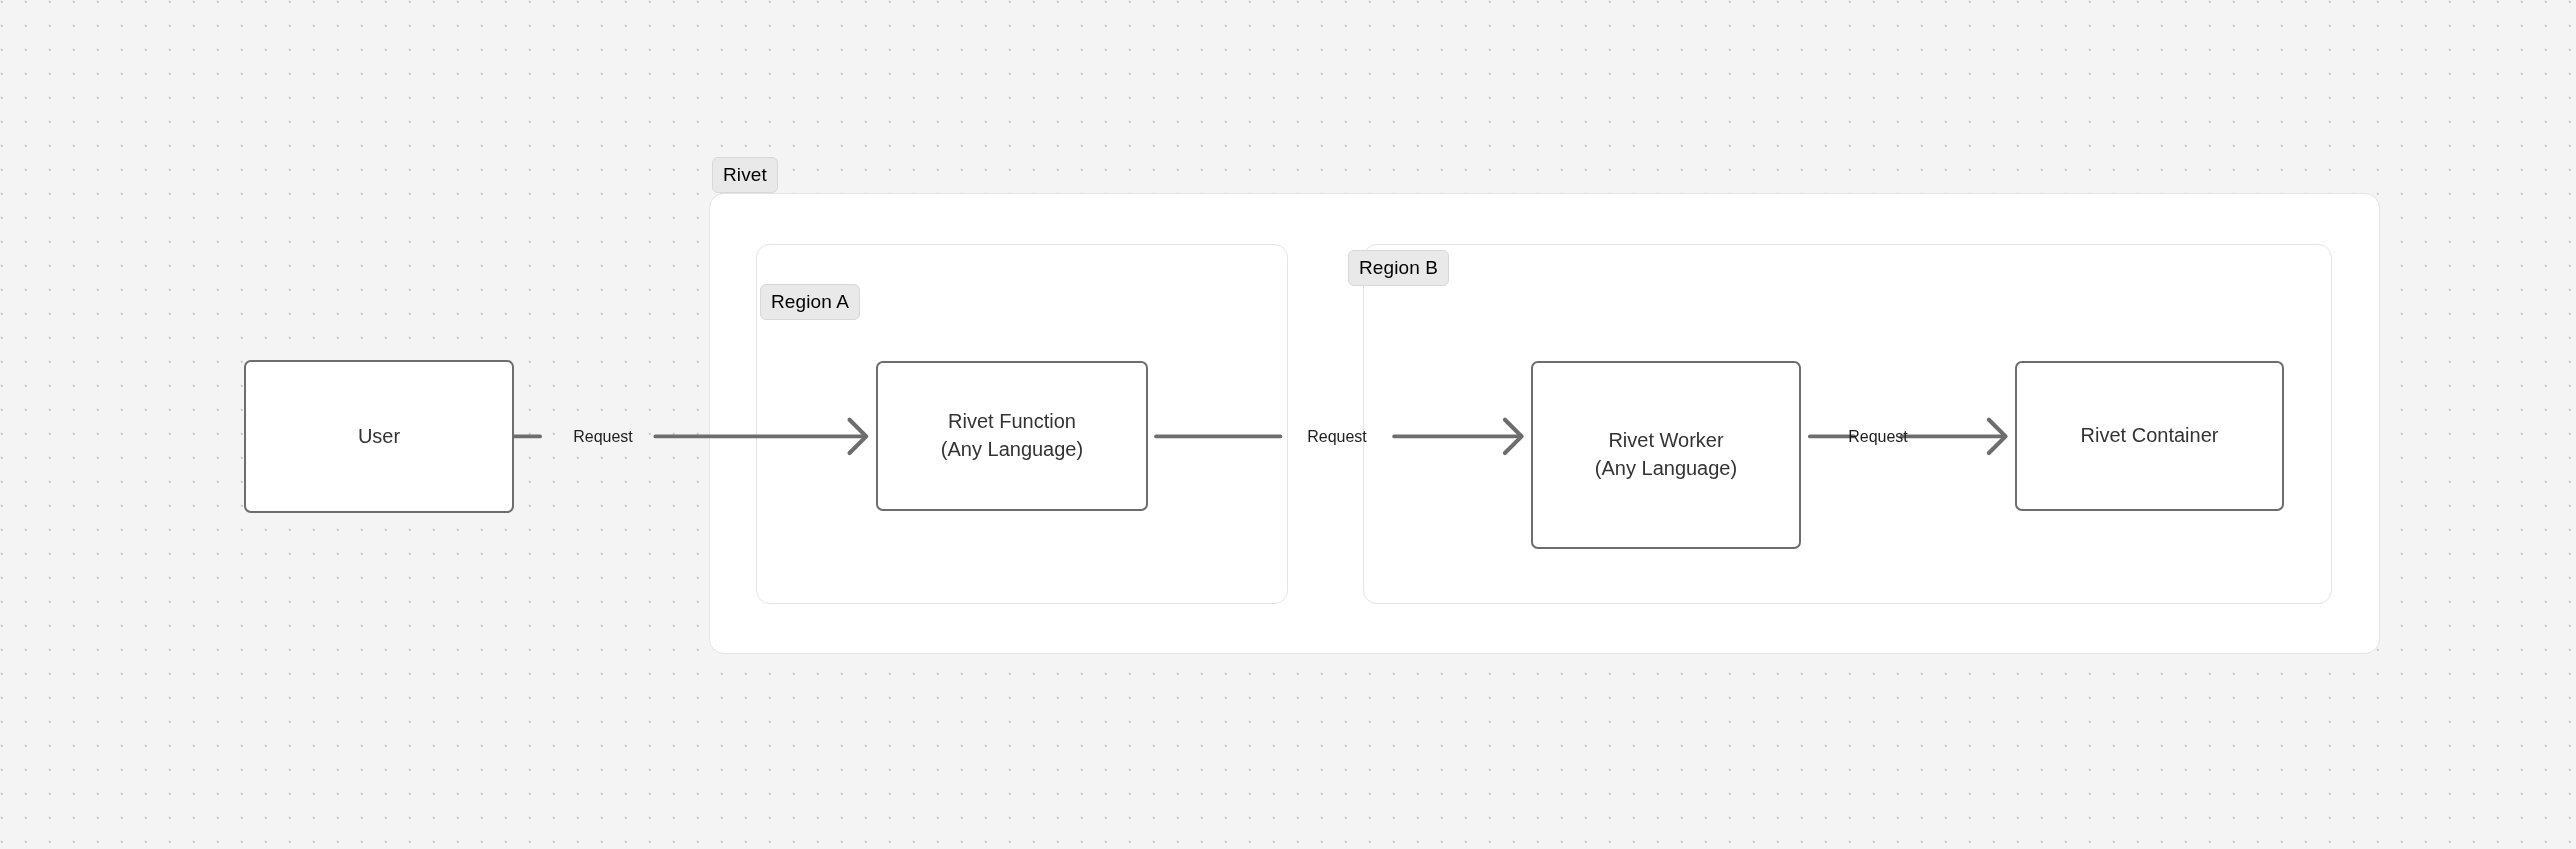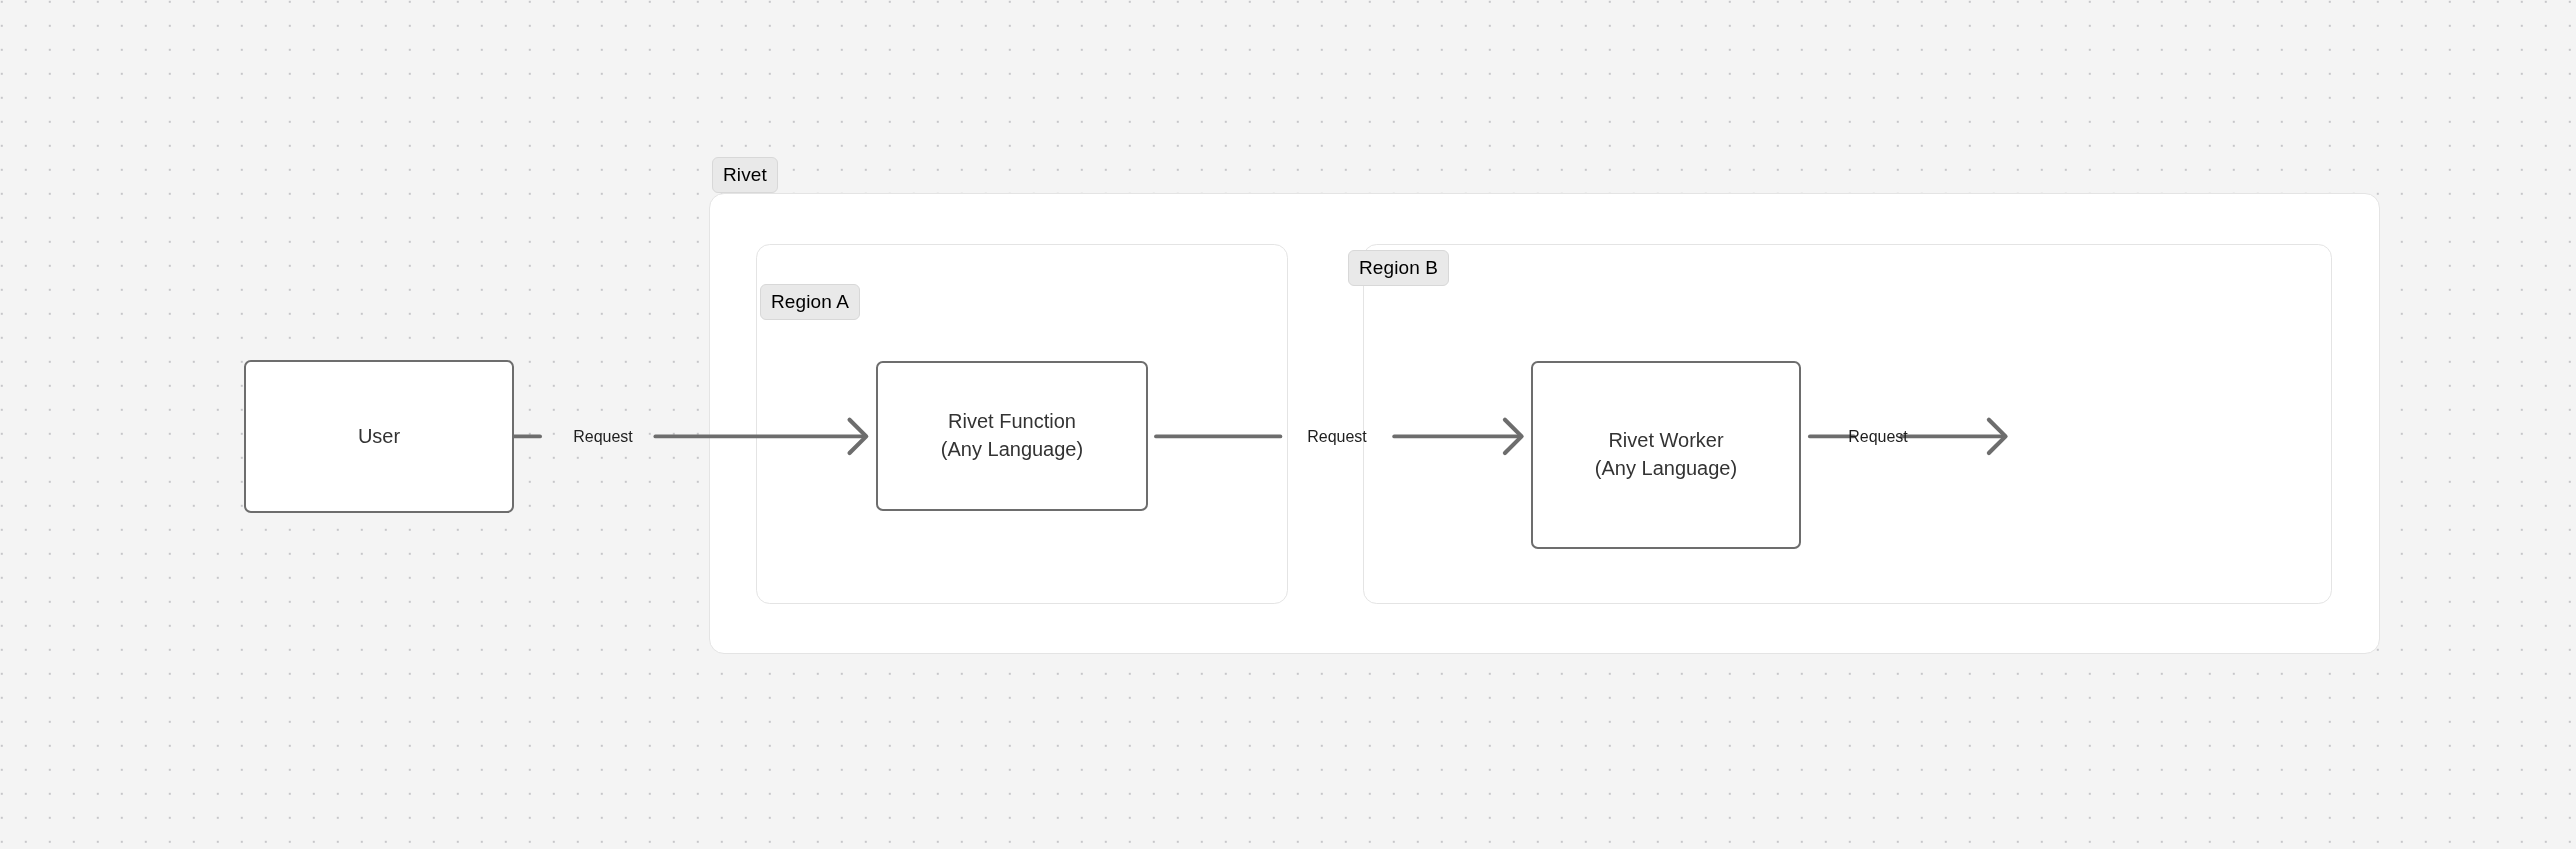--- a/index.html
+++ b/index.html
@@ -142,15 +142,18 @@
   <div class="node" id="node-rivet-function" style="left: 876px; top: 361px; width: 272px; height: 150px;">
     <span class="line1">Rivet Function</span>
     <span class="line2">(Any Language)</span>
   </div>
 
   <div class="node" id="node-rivet-worker" style="left: 1531px; top: 361px; width: 270px; height: 188px;">
     <span class="line1">Rivet Worker</span>
     <span class="line2">(Any Language)</span>
   </div>
 
+  <div class="node" id="node-rivet-container" style="left: 2015px; top: 361px; width: 269px; height: 150px;">
+    <span class="line1">Rivet Container</span>
+  </div>
 
 </div>
 
 
 </body></html>

